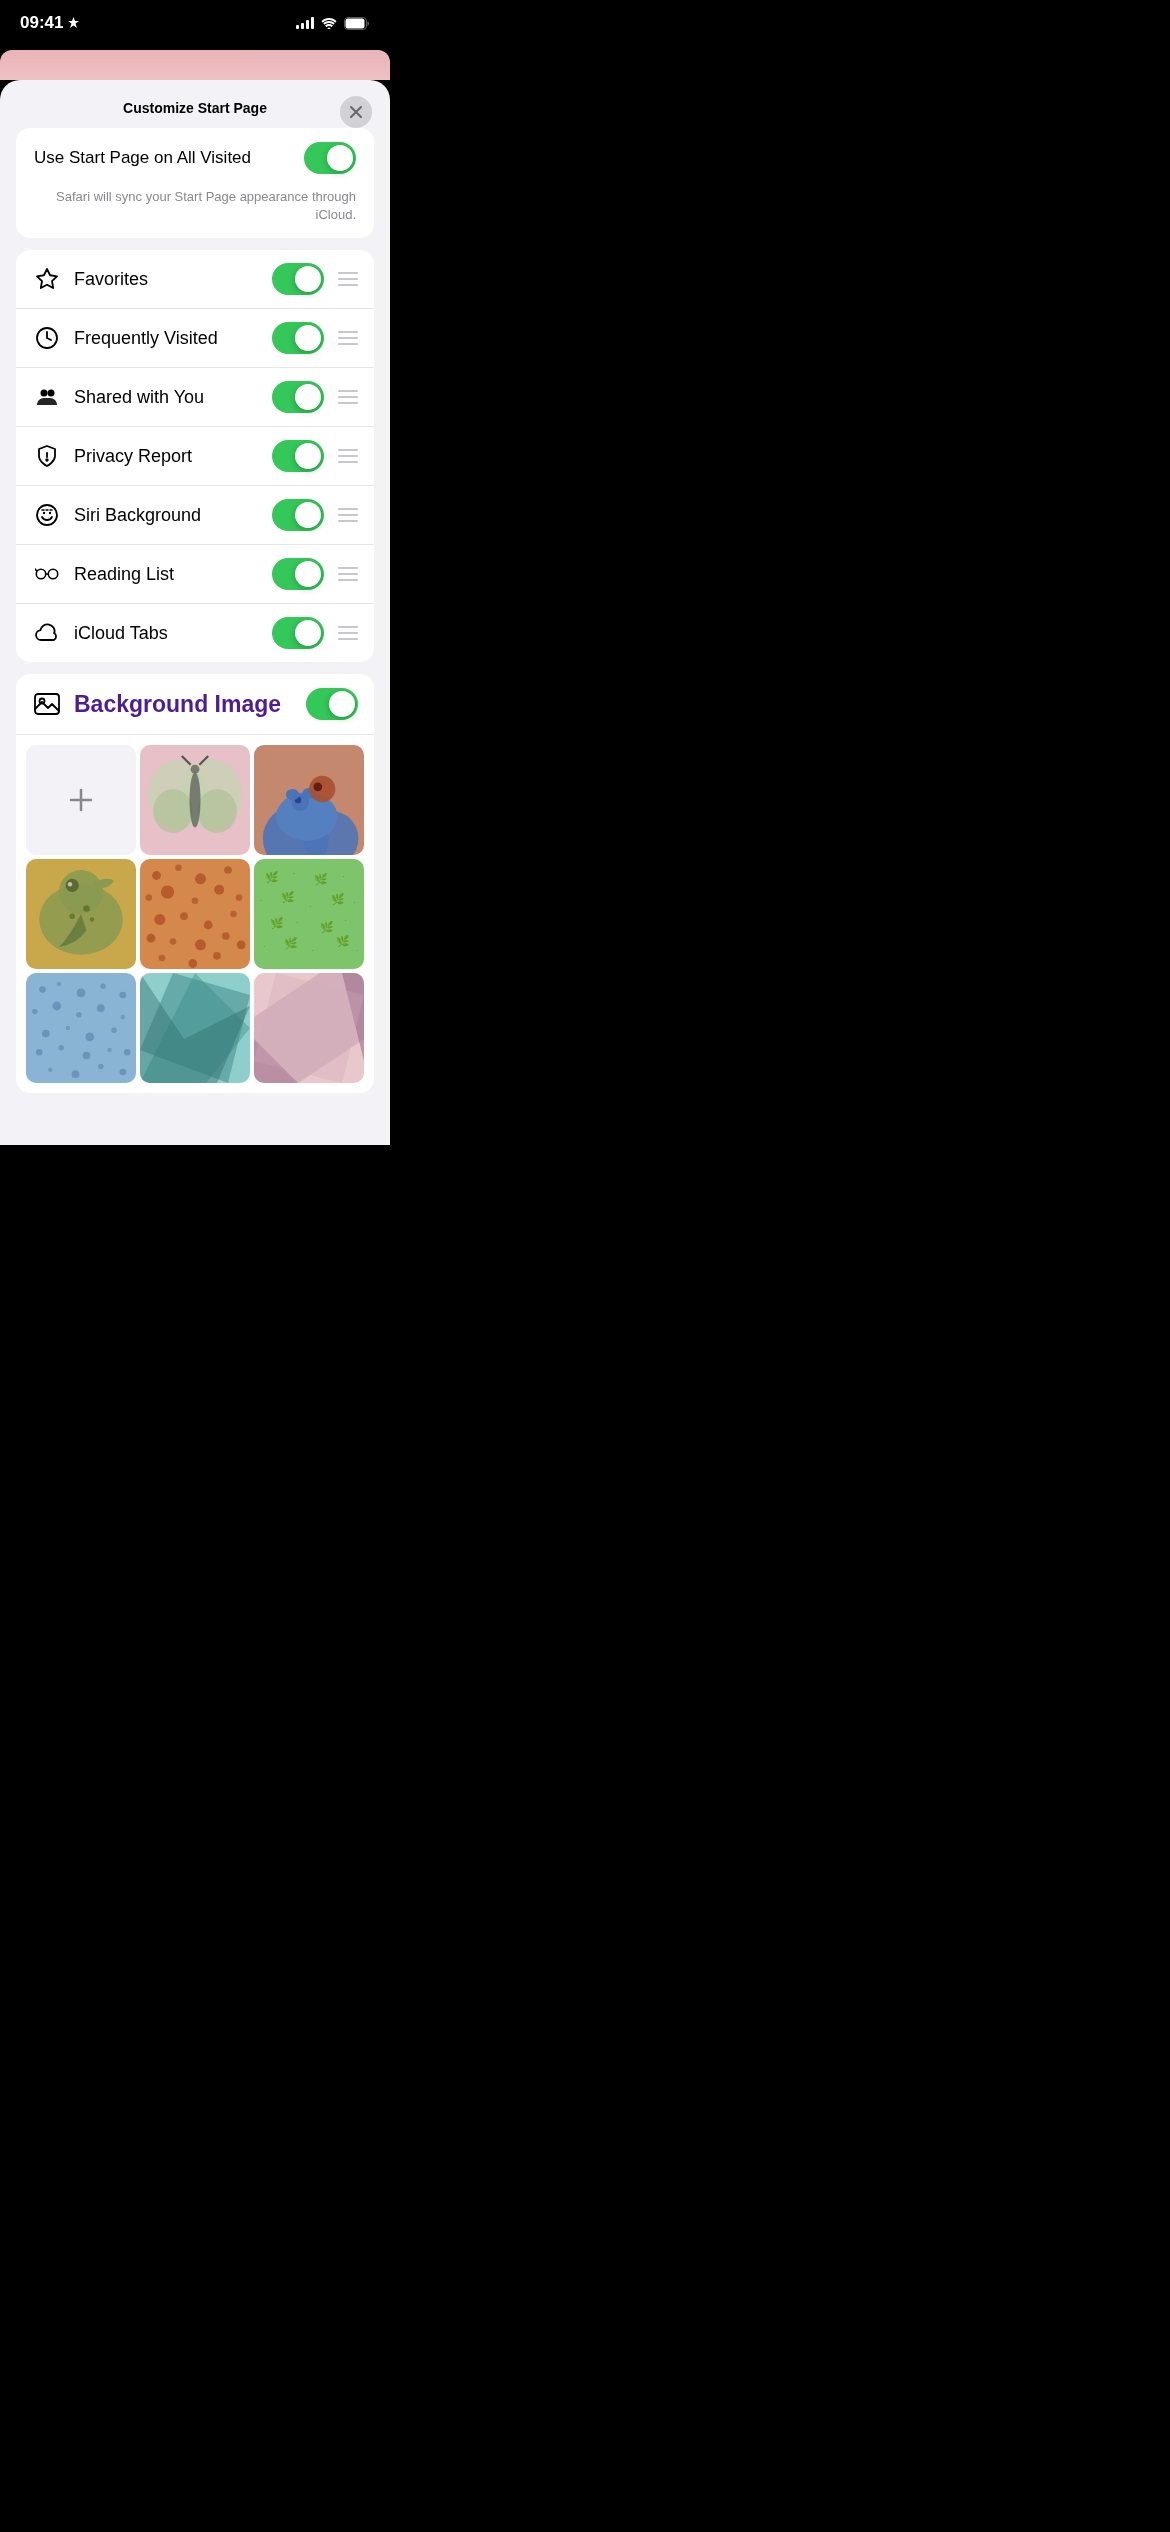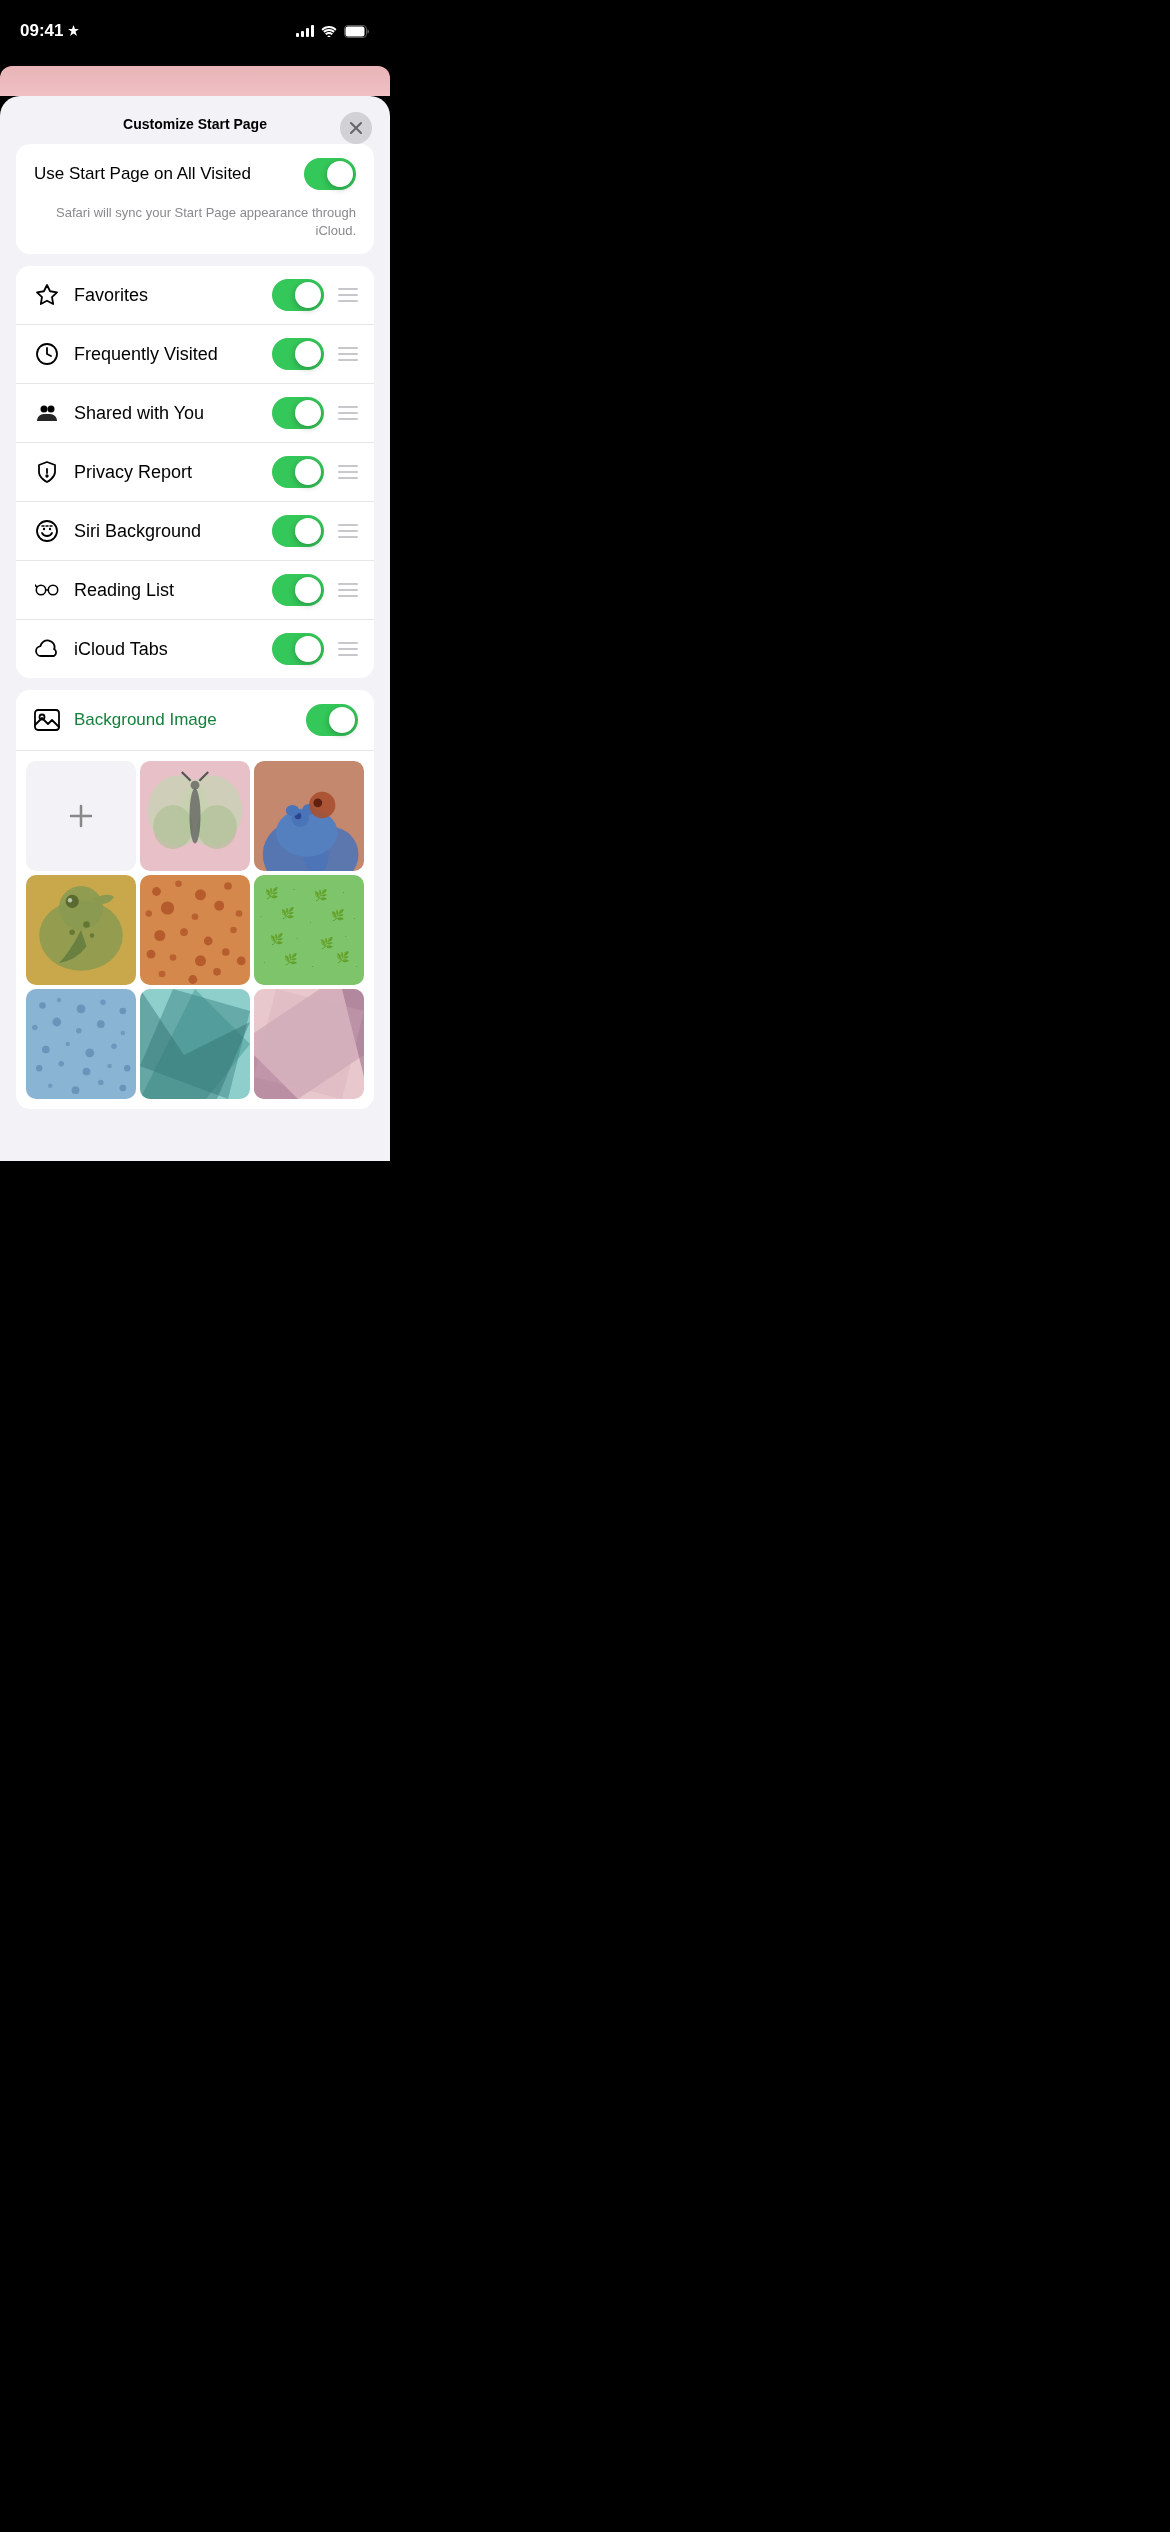--- a/index.html
+++ b/index.html
@@ -13,21 +13,21 @@
       overflow-x: hidden;
     }
 
     
     .status-bar {
       background: #000;
       display: flex;
       justify-content: space-between;
       align-items: center;
       padding: 14px 20px 18px;
-      height: 66px;
+      height: 50px;
     }
     .status-time {
       color: #fff;
       font-size: 17px;
       font-weight: 600;
       display: flex;
       align-items: center;
       gap: 5px;
     }
     .status-icons {
@@ -202,22 +202,23 @@
     }
     .bg-header-icon {
       width: 30px;
       display: flex;
       align-items: center;
       justify-content: center;
       margin-right: 12px;
     }
     .bg-header-label {
       flex: 1;
-      font-size: 17px;
-      color: #15803d;
+      font-size: 23px;
+      color: #4c1d95;
+      font-weight: bold;
     }
 
     
     .image-grid {
       display: grid;
       grid-template-columns: repeat(3, 1fr);
       gap: 4px;
       padding: 10px 10px;
     }
     .image-thumb {

